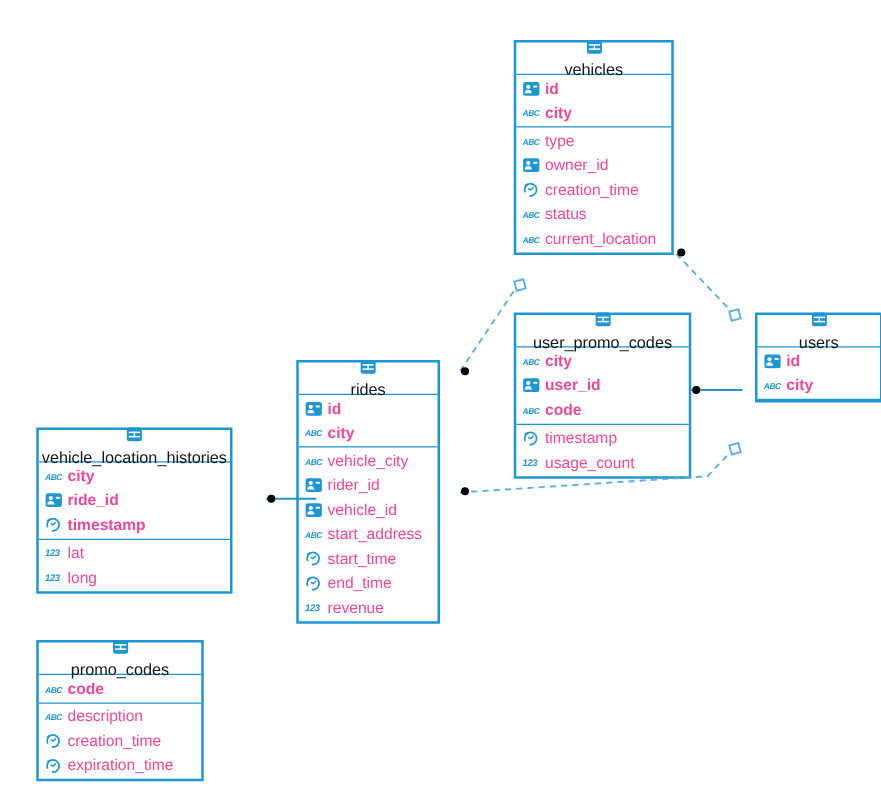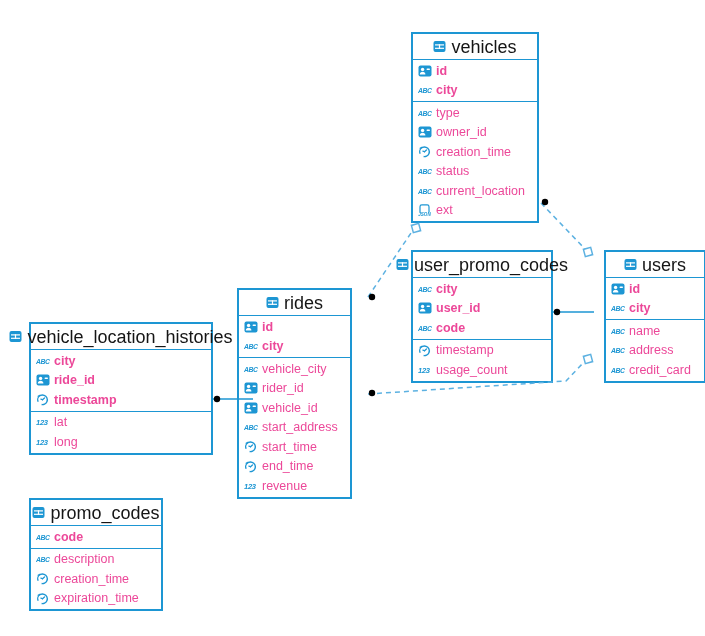--- a/index.html
+++ b/index.html
@@ -9,21 +9,21 @@
   }
   #canvas{position:absolute;left:0;top:0;width:705px;height:636px;}
   #relations-svg{position:absolute;left:0;top:0;pointer-events:none;z-index:5;}
   .erd-table{
     position:absolute;background:#fff;border:2px solid var(--blue);
     box-sizing:border-box;z-index:2;
   }
   .erd-header{
     display:flex;align-items:center;justify-content:center;gap:5px;
     height:25px;border-bottom:1.5px solid var(--blue);
-    font-size:18px;color:#151515;white-space:nowrap;
+    font-size:13px;color:#151515;white-space:nowrap;flex-direction:column;
   }
   .erd-section{padding:1px 0;}
   .erd-section.pk{border-bottom:1.5px solid var(--blue);}
   .erd-row{
     display:flex;align-items:center;height:19.5px;padding:0 4px 0 5px;
     font-size:12.5px;color:#ec4899;white-space:nowrap;
   }
   .erd-row.pk .fname{font-weight:bold;}
   .ficon{width:18px;flex:0 0 18px;display:flex;align-items:center;font-style:italic;}
   .hicon{display:flex;align-items:center;}
@@ -121,30 +121,20 @@
           <span class="fname">status</span>
         </div>
         <div class="erd-row">
           <span class="ficon">
             <svg width="15" height="10" viewBox="0 0 15 10">
               <text x="0" y="8" font-family="Liberation Sans, sans-serif" font-size="6.8" font-weight="bold" letter-spacing="-0.4" fill="#1D96D3">ABC</text>
             </svg>
           </span>
           <span class="fname">current_location</span>
         </div>
-        <div class="erd-row">
-          <span class="ficon">
-            <svg width="13" height="13" viewBox="0 0 13 13">
-              <rect x="2" y="0.9" width="9" height="10.4" rx="1.8" fill="#fff" stroke="#1D96D3" stroke-width="1.2"></rect>
-              <rect x="1" y="8.4" width="11" height="4.2" fill="#fff"></rect>
-              <text x="6.5" y="12" text-anchor="middle" font-family="Liberation Sans, sans-serif" font-size="4.6" font-weight="bold" fill="#1D96D3">JSON</text>
-            </svg>
-          </span>
-          <span class="fname">ext</span>
-        </div>
       </div>
     </div>
     <div class="erd-table" style="left: 411px; top: 250px; width: 142px;">
       <div class="erd-header">
         <span class="hicon">
           <svg width="13" height="13" viewBox="0 0 13 13">
             <rect x="0.5" y="1" width="12" height="11" rx="2" fill="#1D96D3"></rect>
             <rect x="2" y="4.3" width="9" height="1.2" fill="#fff"></rect>
             <rect x="2" y="7.7" width="9" height="1.2" fill="#fff"></rect>
             <rect x="5.9" y="4.3" width="1.2" height="4.6" fill="#fff"></rect>
@@ -229,215 +219,189 @@
         </div>
         <div class="erd-row pk">
           <span class="ficon">
             <svg width="15" height="10" viewBox="0 0 15 10">
               <text x="0" y="8" font-family="Liberation Sans, sans-serif" font-size="6.8" font-weight="bold" letter-spacing="-0.4" fill="#1D96D3">ABC</text>
             </svg>
           </span>
           <span class="fname">city</span>
         </div>
       </div>
+    </div>
+    <div class="erd-table" style="left: 237px; top: 288px; width: 115px;">
+      <div class="erd-header">
+        <span class="hicon">
+          <svg width="13" height="13" viewBox="0 0 13 13">
+            <rect x="0.5" y="1" width="12" height="11" rx="2" fill="#1D96D3"></rect>
+            <rect x="2" y="4.3" width="9" height="1.2" fill="#fff"></rect>
+            <rect x="2" y="7.7" width="9" height="1.2" fill="#fff"></rect>
+            <rect x="5.9" y="4.3" width="1.2" height="4.6" fill="#fff"></rect>
+          </svg>
+        </span>
+        <span class="fname">rides</span>
+      </div>
+      <div class="erd-section pk">
+        <div class="erd-row pk">
+          <span class="ficon">
+            <svg width="14" height="12" viewBox="0 0 14 12">
+              <rect x="0.5" y="0.5" width="13" height="11" rx="2" fill="#1D96D3"></rect>
+              <circle cx="4.6" cy="4.4" r="1.7" fill="#fff"></circle>
+              <path d="M1.8 9.6 C1.8 7.5 3 6.7 4.6 6.7 C6.2 6.7 7.4 7.5 7.4 9.6 Z" fill="#fff"></path>
+              <rect x="8.5" y="3.4" width="3.5" height="1.5" rx="0.75" fill="#fff"></rect>
+            </svg>
+          </span>
+          <span class="fname">id</span>
+        </div>
+        <div class="erd-row pk">
+          <span class="ficon">
+            <svg width="15" height="10" viewBox="0 0 15 10">
+              <text x="0" y="8" font-family="Liberation Sans, sans-serif" font-size="6.8" font-weight="bold" letter-spacing="-0.4" fill="#1D96D3">ABC</text>
+            </svg>
+          </span>
+          <span class="fname">city</span>
+        </div>
+      </div>
       <div class="erd-section">
         <div class="erd-row">
           <span class="ficon">
             <svg width="15" height="10" viewBox="0 0 15 10">
               <text x="0" y="8" font-family="Liberation Sans, sans-serif" font-size="6.8" font-weight="bold" letter-spacing="-0.4" fill="#1D96D3">ABC</text>
             </svg>
           </span>
-          <span class="fname">name</span>
-        </div>
-        <div class="erd-row">
-          <span class="ficon">
-            <svg width="15" height="10" viewBox="0 0 15 10">
-              <text x="0" y="8" font-family="Liberation Sans, sans-serif" font-size="6.8" font-weight="bold" letter-spacing="-0.4" fill="#1D96D3">ABC</text>
-            </svg>
-          </span>
-          <span class="fname">address</span>
-        </div>
-        <div class="erd-row">
-          <span class="ficon">
-            <svg width="15" height="10" viewBox="0 0 15 10">
-              <text x="0" y="8" font-family="Liberation Sans, sans-serif" font-size="6.8" font-weight="bold" letter-spacing="-0.4" fill="#1D96D3">ABC</text>
-            </svg>
-          </span>
-          <span class="fname">credit_card</span>
-        </div>
-      </div>
-    </div>
-    <div class="erd-table" style="left: 237px; top: 288px; width: 115px;">
-      <div class="erd-header">
-        <span class="hicon">
-          <svg width="13" height="13" viewBox="0 0 13 13">
-            <rect x="0.5" y="1" width="12" height="11" rx="2" fill="#1D96D3"></rect>
-            <rect x="2" y="4.3" width="9" height="1.2" fill="#fff"></rect>
-            <rect x="2" y="7.7" width="9" height="1.2" fill="#fff"></rect>
-            <rect x="5.9" y="4.3" width="1.2" height="4.6" fill="#fff"></rect>
-          </svg>
-        </span>
-        <span class="fname">rides</span>
-      </div>
-      <div class="erd-section pk">
-        <div class="erd-row pk">
-          <span class="ficon">
-            <svg width="14" height="12" viewBox="0 0 14 12">
-              <rect x="0.5" y="0.5" width="13" height="11" rx="2" fill="#1D96D3"></rect>
-              <circle cx="4.6" cy="4.4" r="1.7" fill="#fff"></circle>
-              <path d="M1.8 9.6 C1.8 7.5 3 6.7 4.6 6.7 C6.2 6.7 7.4 7.5 7.4 9.6 Z" fill="#fff"></path>
-              <rect x="8.5" y="3.4" width="3.5" height="1.5" rx="0.75" fill="#fff"></rect>
-            </svg>
-          </span>
-          <span class="fname">id</span>
-        </div>
+          <span class="fname">vehicle_city</span>
+        </div>
+        <div class="erd-row">
+          <span class="ficon">
+            <svg width="14" height="12" viewBox="0 0 14 12">
+              <rect x="0.5" y="0.5" width="13" height="11" rx="2" fill="#1D96D3"></rect>
+              <circle cx="4.6" cy="4.4" r="1.7" fill="#fff"></circle>
+              <path d="M1.8 9.6 C1.8 7.5 3 6.7 4.6 6.7 C6.2 6.7 7.4 7.5 7.4 9.6 Z" fill="#fff"></path>
+              <rect x="8.5" y="3.4" width="3.5" height="1.5" rx="0.75" fill="#fff"></rect>
+            </svg>
+          </span>
+          <span class="fname">rider_id</span>
+        </div>
+        <div class="erd-row">
+          <span class="ficon">
+            <svg width="14" height="12" viewBox="0 0 14 12">
+              <rect x="0.5" y="0.5" width="13" height="11" rx="2" fill="#1D96D3"></rect>
+              <circle cx="4.6" cy="4.4" r="1.7" fill="#fff"></circle>
+              <path d="M1.8 9.6 C1.8 7.5 3 6.7 4.6 6.7 C6.2 6.7 7.4 7.5 7.4 9.6 Z" fill="#fff"></path>
+              <rect x="8.5" y="3.4" width="3.5" height="1.5" rx="0.75" fill="#fff"></rect>
+            </svg>
+          </span>
+          <span class="fname">vehicle_id</span>
+        </div>
+        <div class="erd-row">
+          <span class="ficon">
+            <svg width="15" height="10" viewBox="0 0 15 10">
+              <text x="0" y="8" font-family="Liberation Sans, sans-serif" font-size="6.8" font-weight="bold" letter-spacing="-0.4" fill="#1D96D3">ABC</text>
+            </svg>
+          </span>
+          <span class="fname">start_address</span>
+        </div>
+        <div class="erd-row">
+          <span class="ficon">
+            <svg width="13" height="13" viewBox="0 0 13 13">
+              <circle cx="6.5" cy="6.8" r="4.8" fill="none" stroke="#1D96D3" stroke-width="1.4" stroke-dasharray="25 5.2" transform="rotate(155 6.5 6.8)"></circle>
+              <path d="M2.1 3.3 L3.9 2.3" stroke="#1D96D3" stroke-width="1.2" stroke-linecap="round"></path>
+              <path d="M6.5 6.8 L8.5 5" stroke="#1D96D3" stroke-width="1.2" stroke-linecap="round"></path>
+              <path d="M6.5 6.8 L4.9 6.1" stroke="#1D96D3" stroke-width="1.2" stroke-linecap="round"></path>
+            </svg>
+          </span>
+          <span class="fname">start_time</span>
+        </div>
+        <div class="erd-row">
+          <span class="ficon">
+            <svg width="13" height="13" viewBox="0 0 13 13">
+              <circle cx="6.5" cy="6.8" r="4.8" fill="none" stroke="#1D96D3" stroke-width="1.4" stroke-dasharray="25 5.2" transform="rotate(155 6.5 6.8)"></circle>
+              <path d="M2.1 3.3 L3.9 2.3" stroke="#1D96D3" stroke-width="1.2" stroke-linecap="round"></path>
+              <path d="M6.5 6.8 L8.5 5" stroke="#1D96D3" stroke-width="1.2" stroke-linecap="round"></path>
+              <path d="M6.5 6.8 L4.9 6.1" stroke="#1D96D3" stroke-width="1.2" stroke-linecap="round"></path>
+            </svg>
+          </span>
+          <span class="fname">end_time</span>
+        </div>
+        <div class="erd-row">
+          <span class="ficon">
+            <svg width="15" height="10" viewBox="0 0 15 10">
+              <text x="0" y="8.2" font-family="Liberation Sans, sans-serif" font-size="7.6" font-weight="bold" letter-spacing="-0.3" fill="#1D96D3">123</text>
+            </svg>
+          </span>
+          <span class="fname">revenue</span>
+        </div>
+      </div>
+    </div>
+    <div class="erd-table" style="left: 29px; top: 342px; width: 157px;">
+      <div class="erd-header">
+        <span class="hicon">
+          <svg width="13" height="13" viewBox="0 0 13 13">
+            <rect x="0.5" y="1" width="12" height="11" rx="2" fill="#1D96D3"></rect>
+            <rect x="2" y="4.3" width="9" height="1.2" fill="#fff"></rect>
+            <rect x="2" y="7.7" width="9" height="1.2" fill="#fff"></rect>
+            <rect x="5.9" y="4.3" width="1.2" height="4.6" fill="#fff"></rect>
+          </svg>
+        </span>
+        <span class="fname">vehicle_location_histories</span>
+      </div>
+      <div class="erd-section pk">
         <div class="erd-row pk">
           <span class="ficon">
             <svg width="15" height="10" viewBox="0 0 15 10">
               <text x="0" y="8" font-family="Liberation Sans, sans-serif" font-size="6.8" font-weight="bold" letter-spacing="-0.4" fill="#1D96D3">ABC</text>
             </svg>
           </span>
           <span class="fname">city</span>
         </div>
+        <div class="erd-row pk">
+          <span class="ficon">
+            <svg width="14" height="12" viewBox="0 0 14 12">
+              <rect x="0.5" y="0.5" width="13" height="11" rx="2" fill="#1D96D3"></rect>
+              <circle cx="4.6" cy="4.4" r="1.7" fill="#fff"></circle>
+              <path d="M1.8 9.6 C1.8 7.5 3 6.7 4.6 6.7 C6.2 6.7 7.4 7.5 7.4 9.6 Z" fill="#fff"></path>
+              <rect x="8.5" y="3.4" width="3.5" height="1.5" rx="0.75" fill="#fff"></rect>
+            </svg>
+          </span>
+          <span class="fname">ride_id</span>
+        </div>
+        <div class="erd-row pk">
+          <span class="ficon">
+            <svg width="13" height="13" viewBox="0 0 13 13">
+              <circle cx="6.5" cy="6.8" r="4.8" fill="none" stroke="#1D96D3" stroke-width="1.4" stroke-dasharray="25 5.2" transform="rotate(155 6.5 6.8)"></circle>
+              <path d="M2.1 3.3 L3.9 2.3" stroke="#1D96D3" stroke-width="1.2" stroke-linecap="round"></path>
+              <path d="M6.5 6.8 L8.5 5" stroke="#1D96D3" stroke-width="1.2" stroke-linecap="round"></path>
+              <path d="M6.5 6.8 L4.9 6.1" stroke="#1D96D3" stroke-width="1.2" stroke-linecap="round"></path>
+            </svg>
+          </span>
+          <span class="fname">timestamp</span>
+        </div>
       </div>
       <div class="erd-section">
         <div class="erd-row">
           <span class="ficon">
             <svg width="15" height="10" viewBox="0 0 15 10">
-              <text x="0" y="8" font-family="Liberation Sans, sans-serif" font-size="6.8" font-weight="bold" letter-spacing="-0.4" fill="#1D96D3">ABC</text>
-            </svg>
-          </span>
-          <span class="fname">vehicle_city</span>
-        </div>
-        <div class="erd-row">
-          <span class="ficon">
-            <svg width="14" height="12" viewBox="0 0 14 12">
-              <rect x="0.5" y="0.5" width="13" height="11" rx="2" fill="#1D96D3"></rect>
-              <circle cx="4.6" cy="4.4" r="1.7" fill="#fff"></circle>
-              <path d="M1.8 9.6 C1.8 7.5 3 6.7 4.6 6.7 C6.2 6.7 7.4 7.5 7.4 9.6 Z" fill="#fff"></path>
-              <rect x="8.5" y="3.4" width="3.5" height="1.5" rx="0.75" fill="#fff"></rect>
-            </svg>
-          </span>
-          <span class="fname">rider_id</span>
-        </div>
-        <div class="erd-row">
-          <span class="ficon">
-            <svg width="14" height="12" viewBox="0 0 14 12">
-              <rect x="0.5" y="0.5" width="13" height="11" rx="2" fill="#1D96D3"></rect>
-              <circle cx="4.6" cy="4.4" r="1.7" fill="#fff"></circle>
-              <path d="M1.8 9.6 C1.8 7.5 3 6.7 4.6 6.7 C6.2 6.7 7.4 7.5 7.4 9.6 Z" fill="#fff"></path>
-              <rect x="8.5" y="3.4" width="3.5" height="1.5" rx="0.75" fill="#fff"></rect>
-            </svg>
-          </span>
-          <span class="fname">vehicle_id</span>
-        </div>
-        <div class="erd-row">
-          <span class="ficon">
-            <svg width="15" height="10" viewBox="0 0 15 10">
-              <text x="0" y="8" font-family="Liberation Sans, sans-serif" font-size="6.8" font-weight="bold" letter-spacing="-0.4" fill="#1D96D3">ABC</text>
-            </svg>
-          </span>
-          <span class="fname">start_address</span>
-        </div>
-        <div class="erd-row">
-          <span class="ficon">
-            <svg width="13" height="13" viewBox="0 0 13 13">
-              <circle cx="6.5" cy="6.8" r="4.8" fill="none" stroke="#1D96D3" stroke-width="1.4" stroke-dasharray="25 5.2" transform="rotate(155 6.5 6.8)"></circle>
-              <path d="M2.1 3.3 L3.9 2.3" stroke="#1D96D3" stroke-width="1.2" stroke-linecap="round"></path>
-              <path d="M6.5 6.8 L8.5 5" stroke="#1D96D3" stroke-width="1.2" stroke-linecap="round"></path>
-              <path d="M6.5 6.8 L4.9 6.1" stroke="#1D96D3" stroke-width="1.2" stroke-linecap="round"></path>
-            </svg>
-          </span>
-          <span class="fname">start_time</span>
-        </div>
-        <div class="erd-row">
-          <span class="ficon">
-            <svg width="13" height="13" viewBox="0 0 13 13">
-              <circle cx="6.5" cy="6.8" r="4.8" fill="none" stroke="#1D96D3" stroke-width="1.4" stroke-dasharray="25 5.2" transform="rotate(155 6.5 6.8)"></circle>
-              <path d="M2.1 3.3 L3.9 2.3" stroke="#1D96D3" stroke-width="1.2" stroke-linecap="round"></path>
-              <path d="M6.5 6.8 L8.5 5" stroke="#1D96D3" stroke-width="1.2" stroke-linecap="round"></path>
-              <path d="M6.5 6.8 L4.9 6.1" stroke="#1D96D3" stroke-width="1.2" stroke-linecap="round"></path>
-            </svg>
-          </span>
-          <span class="fname">end_time</span>
-        </div>
-        <div class="erd-row">
-          <span class="ficon">
-            <svg width="15" height="10" viewBox="0 0 15 10">
               <text x="0" y="8.2" font-family="Liberation Sans, sans-serif" font-size="7.6" font-weight="bold" letter-spacing="-0.3" fill="#1D96D3">123</text>
             </svg>
           </span>
-          <span class="fname">revenue</span>
-        </div>
-      </div>
-    </div>
-    <div class="erd-table" style="left: 29px; top: 322px; width: 184px;">
-      <div class="erd-header">
-        <span class="hicon">
-          <svg width="13" height="13" viewBox="0 0 13 13">
-            <rect x="0.5" y="1" width="12" height="11" rx="2" fill="#1D96D3"></rect>
-            <rect x="2" y="4.3" width="9" height="1.2" fill="#fff"></rect>
-            <rect x="2" y="7.7" width="9" height="1.2" fill="#fff"></rect>
-            <rect x="5.9" y="4.3" width="1.2" height="4.6" fill="#fff"></rect>
-          </svg>
-        </span>
-        <span class="fname">vehicle_location_histories</span>
-      </div>
-      <div class="erd-section pk">
-        <div class="erd-row pk">
-          <span class="ficon">
-            <svg width="15" height="10" viewBox="0 0 15 10">
-              <text x="0" y="8" font-family="Liberation Sans, sans-serif" font-size="6.8" font-weight="bold" letter-spacing="-0.4" fill="#1D96D3">ABC</text>
-            </svg>
-          </span>
-          <span class="fname">city</span>
-        </div>
-        <div class="erd-row pk">
-          <span class="ficon">
-            <svg width="14" height="12" viewBox="0 0 14 12">
-              <rect x="0.5" y="0.5" width="13" height="11" rx="2" fill="#1D96D3"></rect>
-              <circle cx="4.6" cy="4.4" r="1.7" fill="#fff"></circle>
-              <path d="M1.8 9.6 C1.8 7.5 3 6.7 4.6 6.7 C6.2 6.7 7.4 7.5 7.4 9.6 Z" fill="#fff"></path>
-              <rect x="8.5" y="3.4" width="3.5" height="1.5" rx="0.75" fill="#fff"></rect>
-            </svg>
-          </span>
-          <span class="fname">ride_id</span>
-        </div>
-        <div class="erd-row pk">
-          <span class="ficon">
-            <svg width="13" height="13" viewBox="0 0 13 13">
-              <circle cx="6.5" cy="6.8" r="4.8" fill="none" stroke="#1D96D3" stroke-width="1.4" stroke-dasharray="25 5.2" transform="rotate(155 6.5 6.8)"></circle>
-              <path d="M2.1 3.3 L3.9 2.3" stroke="#1D96D3" stroke-width="1.2" stroke-linecap="round"></path>
-              <path d="M6.5 6.8 L8.5 5" stroke="#1D96D3" stroke-width="1.2" stroke-linecap="round"></path>
-              <path d="M6.5 6.8 L4.9 6.1" stroke="#1D96D3" stroke-width="1.2" stroke-linecap="round"></path>
-            </svg>
-          </span>
-          <span class="fname">timestamp</span>
-        </div>
-      </div>
-      <div class="erd-section">
+          <span class="fname">lat</span>
+        </div>
         <div class="erd-row">
           <span class="ficon">
             <svg width="15" height="10" viewBox="0 0 15 10">
               <text x="0" y="8.2" font-family="Liberation Sans, sans-serif" font-size="7.6" font-weight="bold" letter-spacing="-0.3" fill="#1D96D3">123</text>
             </svg>
           </span>
-          <span class="fname">lat</span>
-        </div>
-        <div class="erd-row">
-          <span class="ficon">
-            <svg width="15" height="10" viewBox="0 0 15 10">
-              <text x="0" y="8.2" font-family="Liberation Sans, sans-serif" font-size="7.6" font-weight="bold" letter-spacing="-0.3" fill="#1D96D3">123</text>
-            </svg>
-          </span>
           <span class="fname">long</span>
         </div>
       </div>
     </div>
-    <div class="erd-table" style="left: 29px; top: 498px; width: 134px;">
+    <div class="erd-table" style="left: 29px; top: 512px; width: 134px;">
       <div class="erd-header">
         <span class="hicon">
           <svg width="13" height="13" viewBox="0 0 13 13">
             <rect x="0.5" y="1" width="12" height="11" rx="2" fill="#1D96D3"></rect>
             <rect x="2" y="4.3" width="9" height="1.2" fill="#fff"></rect>
             <rect x="2" y="7.7" width="9" height="1.2" fill="#fff"></rect>
             <rect x="5.9" y="4.3" width="1.2" height="4.6" fill="#fff"></rect>
           </svg>
         </span>
         <span class="fname">promo_codes</span>

